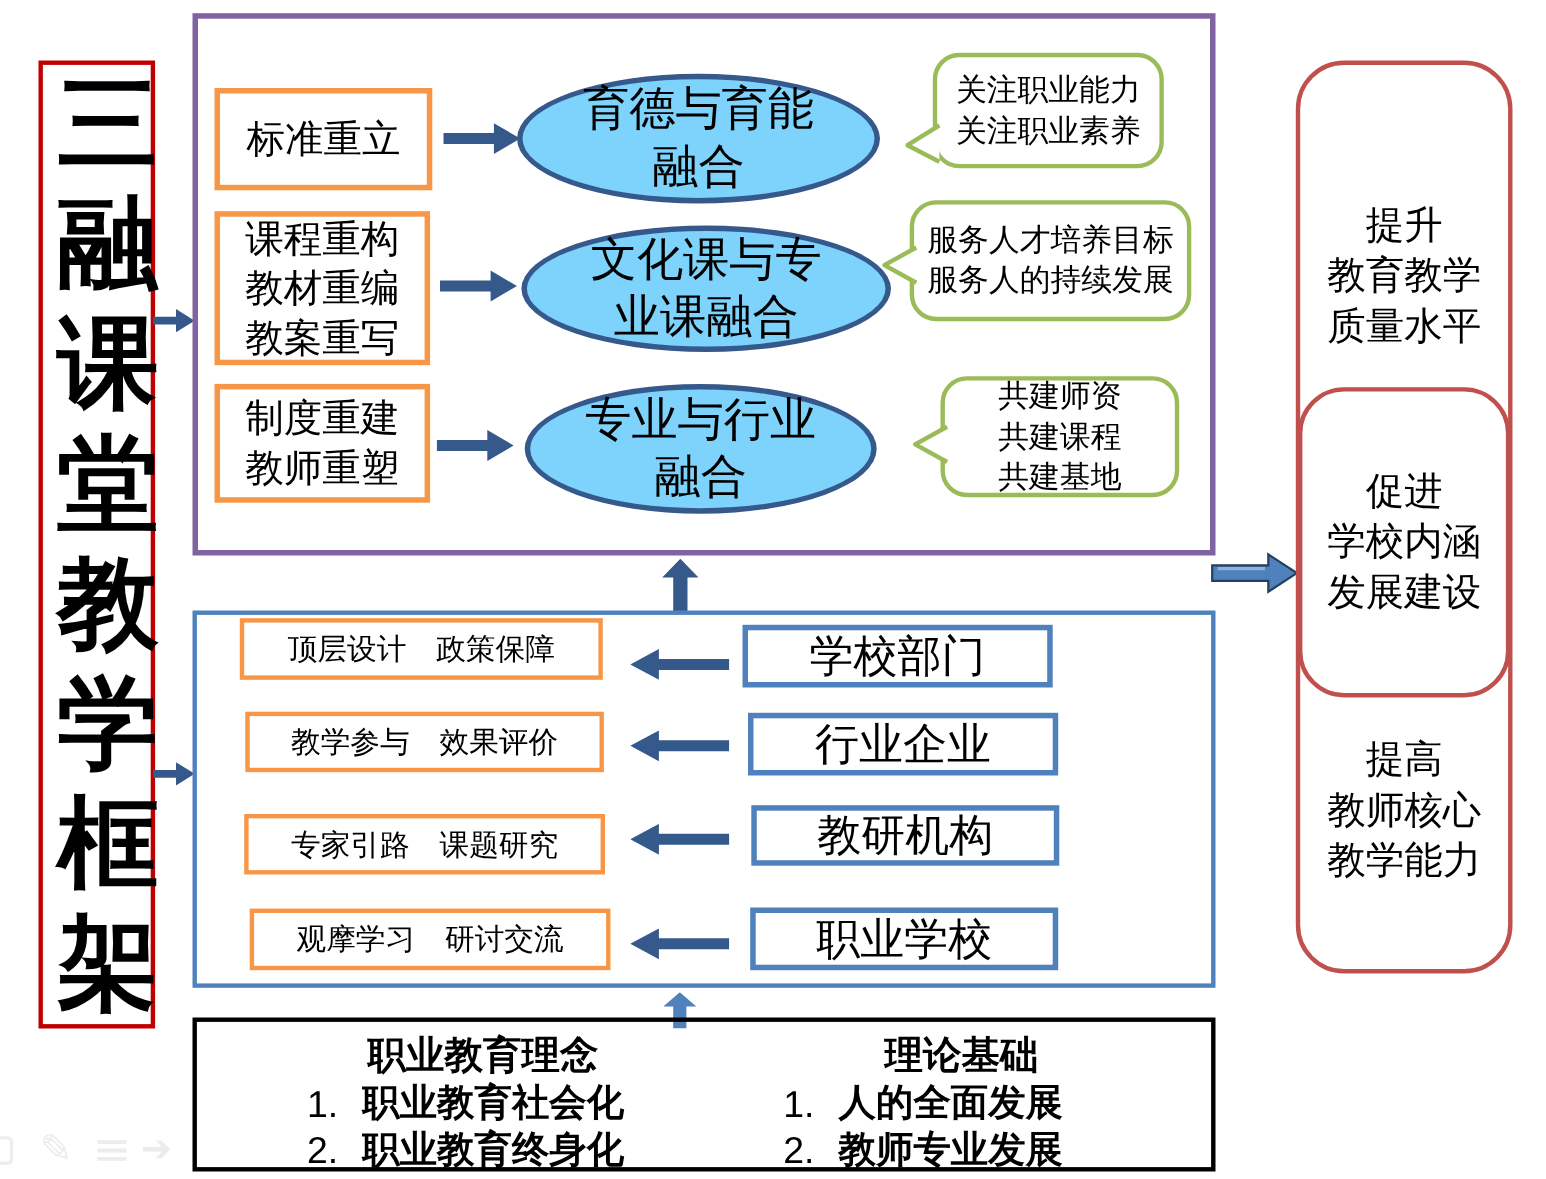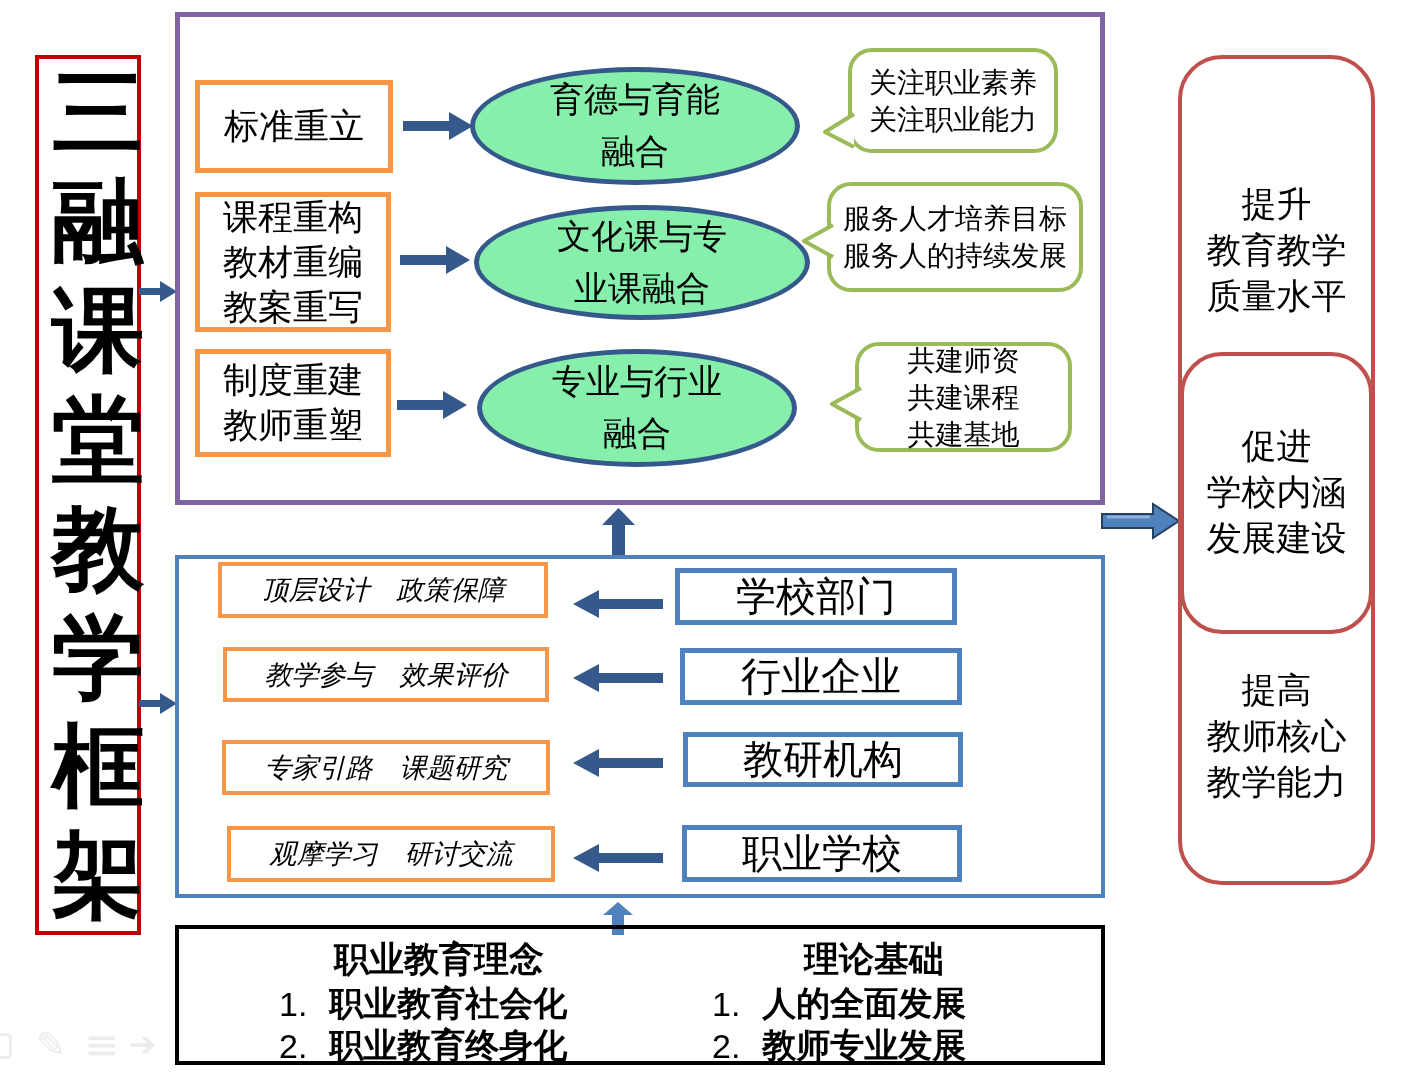--- a/index.html
+++ b/index.html
@@ -15,30 +15,30 @@
 
   
   .panel-purple { left:175px; top:12px; width:930px; height:493px; border:5px solid #8064A2; }
   .panel-blue   { left:175px; top:555px; width:930px; height:343px; border:4px solid #4F81BD; }
   .panel-black  { left:175px; top:925px; width:930px; height:140px; border:4px solid #000; }
 
   
   .obox { border:5px solid #F79646; background:#fff; display:flex; flex-direction:column;
     align-items:center; justify-content:center; font-size:35px; line-height:45px; text-align:center; }
   
-  .ellipse { border:5px solid #36598C; border-radius:50%; background:#86efac; display:flex;
-    flex-direction:column; align-items:center; justify-content:center; font-size:34px; line-height:52px; text-align:center; }
+  .ellipse { border:5px solid #36598C; border-radius:50%; background:#7dd3fc; display:flex;
+    flex-direction:column; align-items:center; justify-content:center; font-size:42px; line-height:52px; text-align:center; }
   
   .bubble { border:4px solid #9BBB59; border-radius:24px; background:#fff; display:flex;
     flex-direction:column; align-items:center; justify-content:center; font-size:28px; line-height:37px; text-align:center; }
   .tail { position:absolute; left:-29px; width:32px; height:40px; }
 
   
   .nbox { border:4px solid #F79646; background:#fff; display:flex; align-items:center;
-    justify-content:center; font-size:27px; line-height:30px;font-style:italic; }
+    justify-content:center; font-size:27px; line-height:30px; }
   
   .bbox { border:5px solid #4F81BD; background:#fff; display:flex; align-items:center;
     justify-content:center; font-size:40px; line-height:44px; }
 
   
   .r-outer { left:1178px; top:55px; width:197px; height:830px; border:4px solid #C0504D; border-radius:44px; background:#fff; }
   .r-inner { left:1180px; top:352px; width:193px; height:282px; border:4px solid #C0504D; border-radius:42px; background:#fff;
     display:flex; flex-direction:column; align-items:center; justify-content:center; }
   .r-text { font-size:35px; line-height:46px; text-align:center; width:197px; }
 
@@ -104,22 +104,22 @@
 </div>
 <div class="abs ellipse" style="left:477px;top:349px;width:320px;height:118px">
   <span>专业与行业</span>
   <span>融合</span>
 </div>
 
 <div class="abs bubble" style="left:848px;top:48px;width:210px;height:105px">
   <svg class="tail" style="top:58px" viewBox="0 0 32 40">
     <path d="M31,4 L2,22 L31,37" fill="#fff" stroke="#9BBB59" stroke-width="4" stroke-linejoin="round"></path>
   </svg>
+  <span>关注职业能力</span>
   <span>关注职业素养</span>
-  <span>关注职业能力</span>
 </div>
 <div class="abs bubble" style="left:827px;top:182px;width:256px;height:110px">
   <svg class="tail" style="top:35px" viewBox="0 0 32 40">
     <path d="M31,4 L2,20 L31,36" fill="#fff" stroke="#9BBB59" stroke-width="4" stroke-linejoin="round"></path>
   </svg>
   <span>服务人才培养目标</span>
   <span>服务人的持续发展</span>
 </div>
 <div class="abs bubble" style="left:855px;top:342px;width:217px;height:110px">
   <svg class="tail" style="top:38px" viewBox="0 0 32 40">

